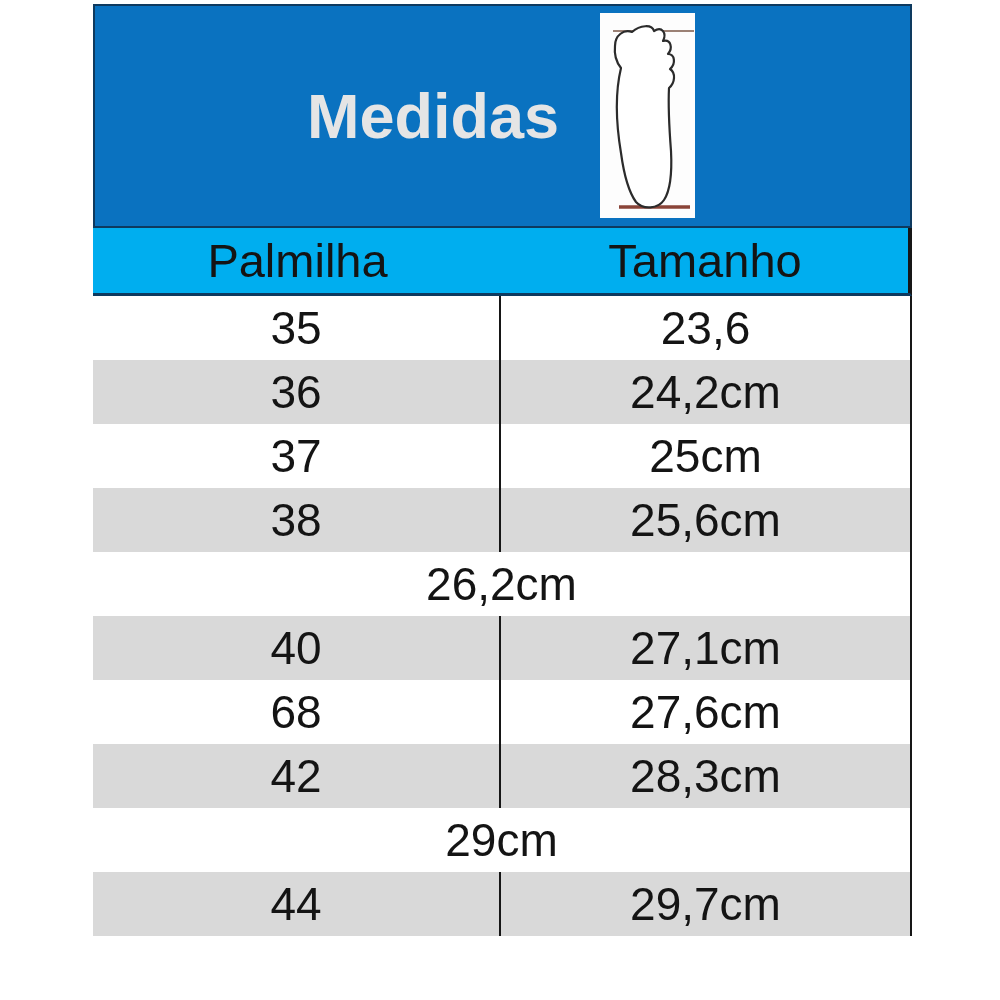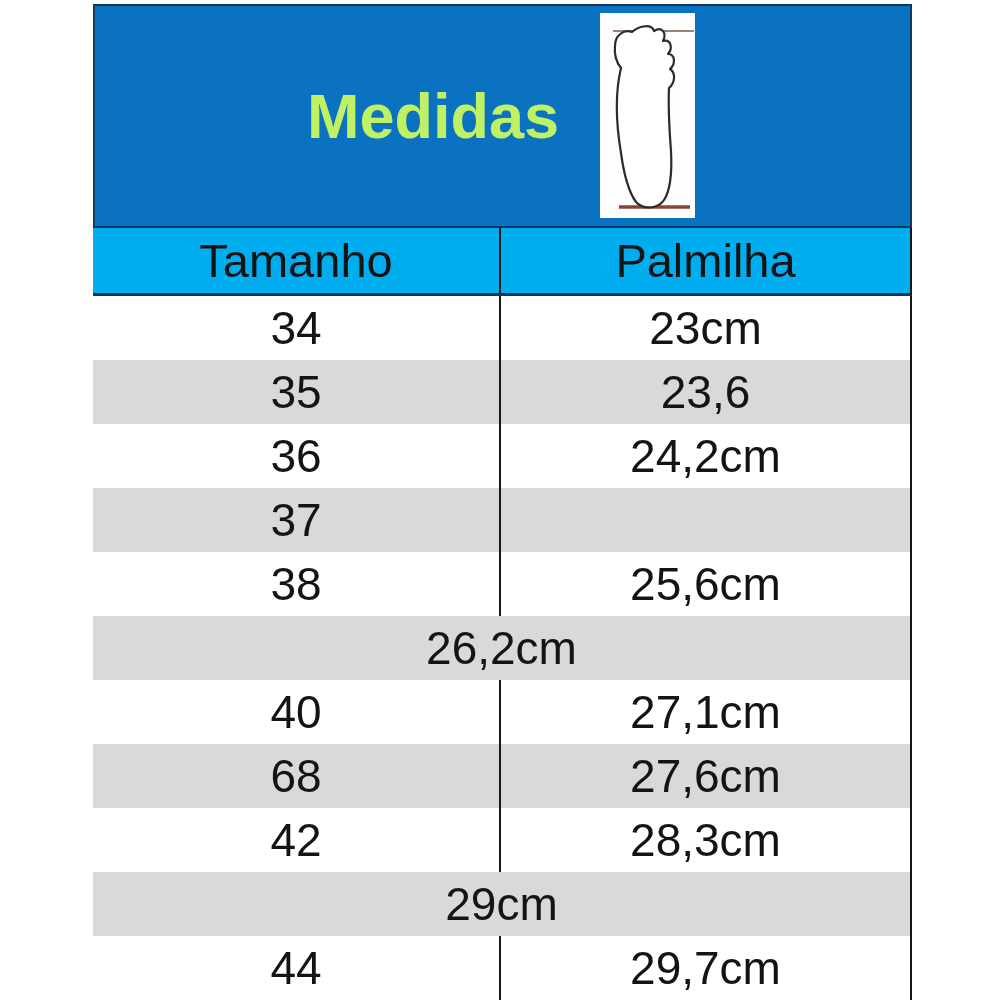--- a/index.html
+++ b/index.html
@@ -21,21 +21,21 @@
     background: var(--header_bg, #0A72C0);
     border: 2px solid var(--border_dark, #0E3A5F);
   }
   .banner-title {
     position: absolute;
     left: 0; top: 0;
     width: 676px; height: 100%;
     display: flex; align-items: center; justify-content: center;
     font-size: 63px;
     font-weight: bold;
-    color: #bef264;
+    color: #e5e5e5;
   }
   .foot-box {
     position: absolute;
     left: 505px; top: 7px;
     width: 95px; height: 205px;
     background: #fdfdfd;
   }
   .foot-box svg { width: 100%; height: 100%; display: block; }
   .foot-outline {
     fill: #ffffff;
@@ -83,42 +83,39 @@
                  C 75 70, 76 60, 70 56
                  C 76 51, 75 41, 68 41
                  C 73 35, 71 26, 63 28
                  C 67 20, 62 13, 54 18
                  C 52 11, 40 12, 32 19 Z"></path>
       </svg>
     </div>
   </div>
 
   <div class="subheader">
+    <div class="cell col-right">Palmilha</div>
     <div class="cell col-left">Tamanho</div>
-    <div class="cell col-right">Palmilha</div>
   </div>
 
   <div class="rows" id="rows">
-  <div class="row">
-    <div class="cell col-left">34</div>
-    <div class="cell col-right">23cm</div>
-  </div>
 
   <div class="row">
     <div class="cell col-left">35</div>
     <div class="cell col-right">23,6</div>
   </div>
 
   <div class="row">
     <div class="cell col-left">36</div>
     <div class="cell col-right">24,2cm</div>
   </div>
 
   <div class="row">
     <div class="cell col-left">37</div>
+    <div class="cell col-right">25cm</div>
   </div>
 
   <div class="row">
     <div class="cell col-left">38</div>
     <div class="cell col-right">25,6cm</div>
   </div>
 
   <div class="row">
     <div class="cell col-right">26,2cm</div>
   </div>

